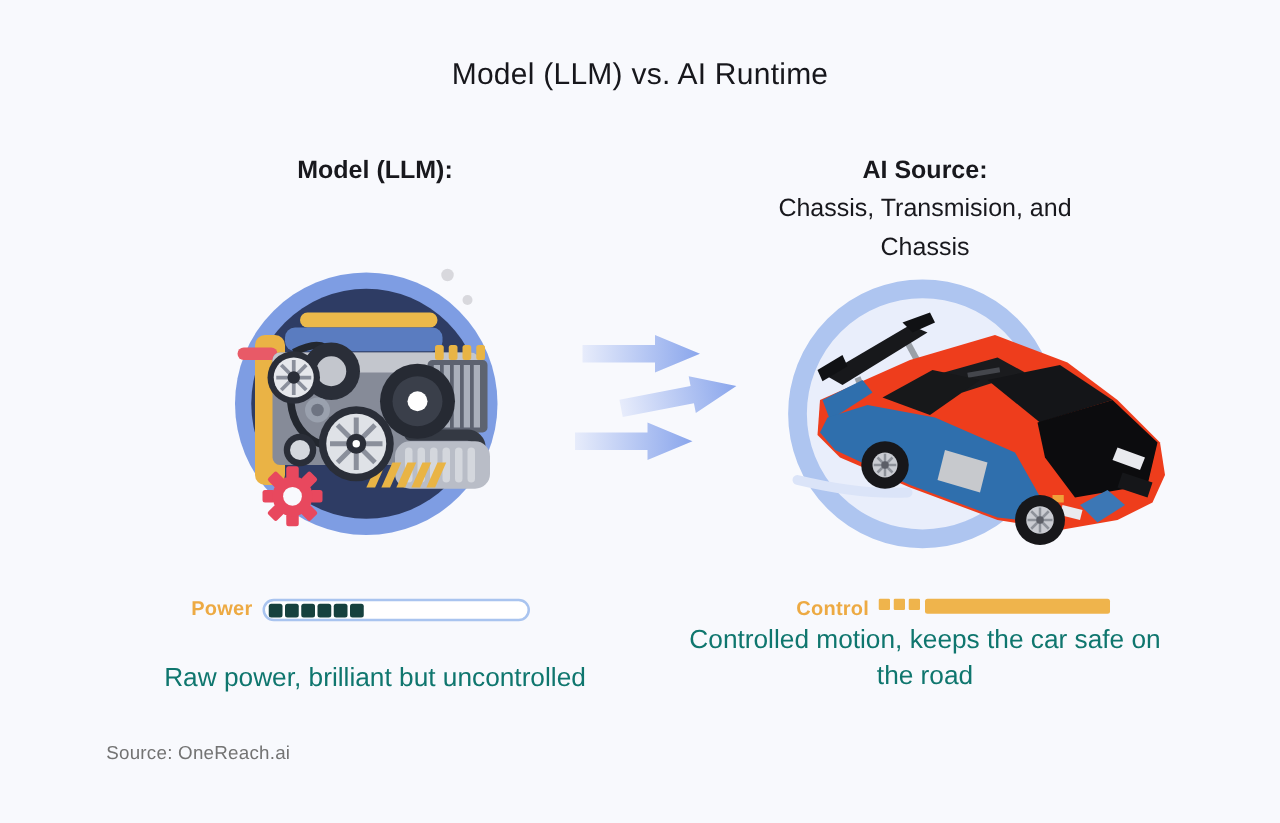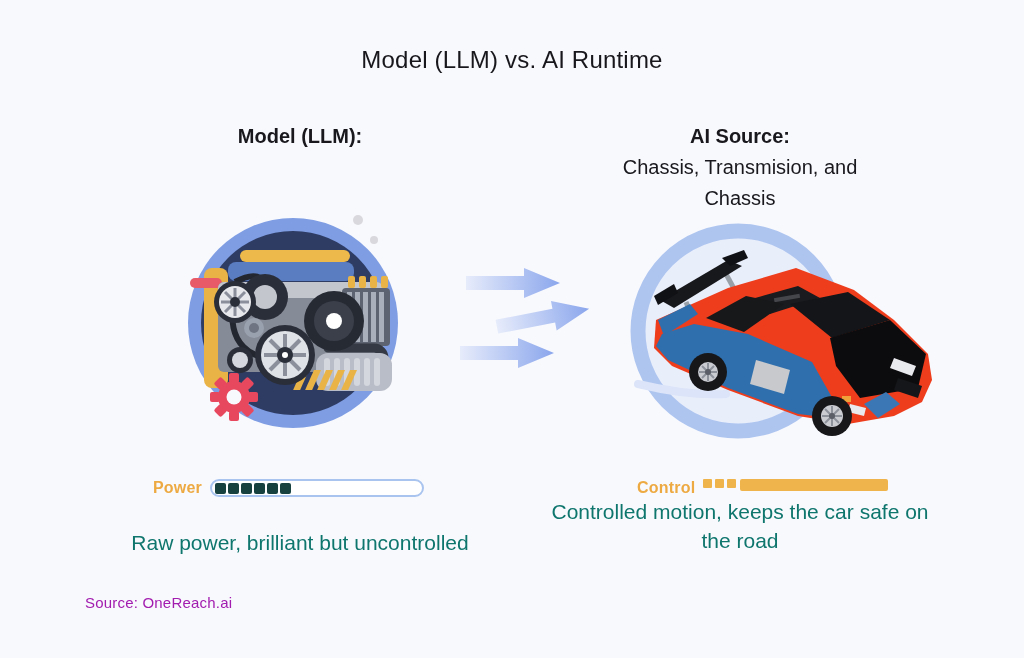--- a/index.html
+++ b/index.html
@@ -45,21 +45,21 @@
   .seg.teal{width:11px;height:11px;background:var(--teal-seg);}
   .control-ticks{display:flex;gap:3px;margin-right:4px;}
   .seg.orange{width:9px;height:9px;background:var(--control-bar);border-radius:1px;}
   .control-bar{width:148px;height:12px;background:var(--control-bar);border-radius:2px;}
   .caption{
     text-align:center;font-size:21px;line-height:1.38;color:#0f766e;
   }
   .left-caption{left:90px;width:420px;top:529px;}
   .right-caption{left:545px;width:390px;top:498px;}
   .source{
-    left:85px;top:594px;font-size:15px;color:#a21caf;letter-spacing:.2px;
+    left:85px;top:594px;font-size:15px;color:#737373;letter-spacing:.2px;
   }
 </style>
 </head>
 <body>
 
 <div class="abs title">Model (LLM) vs. AI Runtime</div>
 
 <div class="abs col-head left-head">
   <div class="bold">Model (LLM):</div>
 </div>

